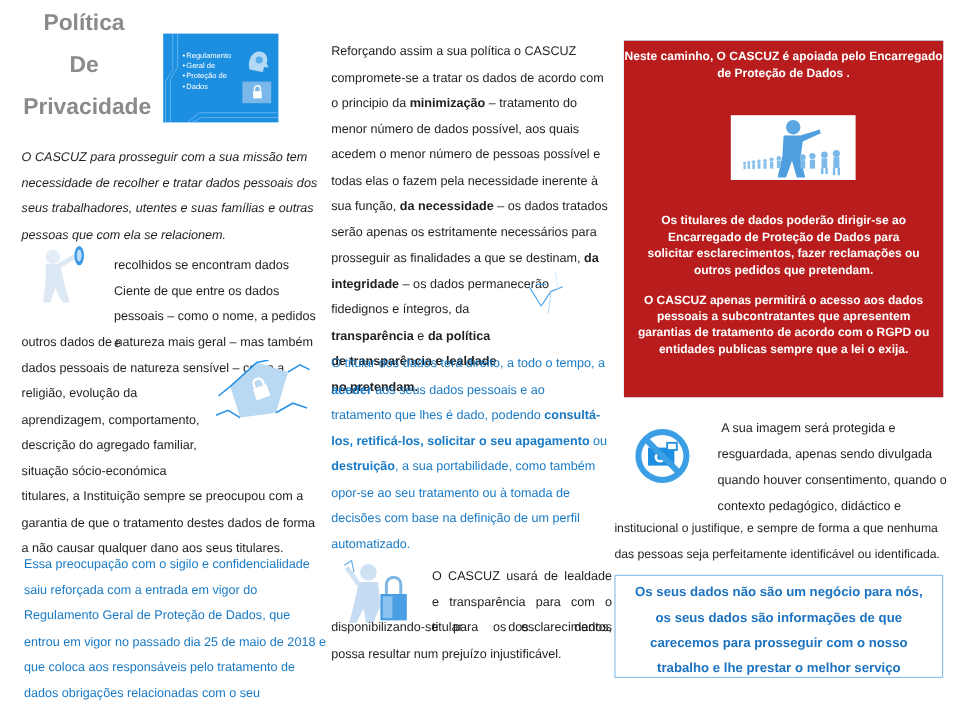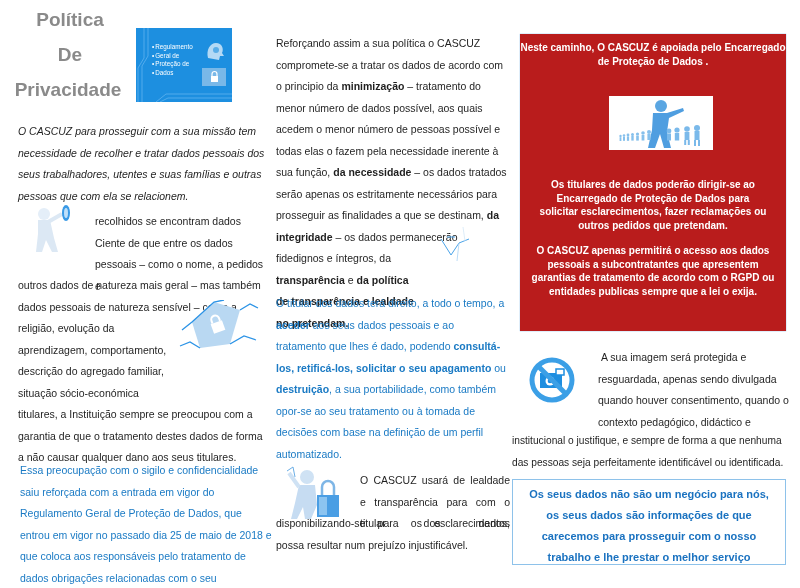--- a/index.html
+++ b/index.html
@@ -14,21 +14,21 @@
   .blue-text { color: #1a7ac4; }
   b { font-weight: bold; }
 
   
   .title {
     left: 14px; top: 0px; width: 112px; text-align: center;
     font-weight: bold; font-size: 19px; color: #8a8a8a; line-height: 35px;
   }
   .title div { white-space: nowrap; }
   .title .t1 { margin-top: 2px; }
-  .title .t3 { margin-left: -4px; text-align: center; }
+  .title .t3 { margin-left: -4px; text-align: right; }
 
   
   .rgpd {
     left: 136px; top: 28px; width: 96px; height: 74px;
     background: #1d8fe0;
     overflow: hidden;
   }
   .rgpd .lines { position:absolute; left:0; top:0; }
   .rgpd ul { list-style:none; margin:0; padding:0; position:absolute; left:16px; top:15px; }
   .rgpd li { color:#fff; font-size:6.3px; line-height:8.5px; white-space:nowrap; }

